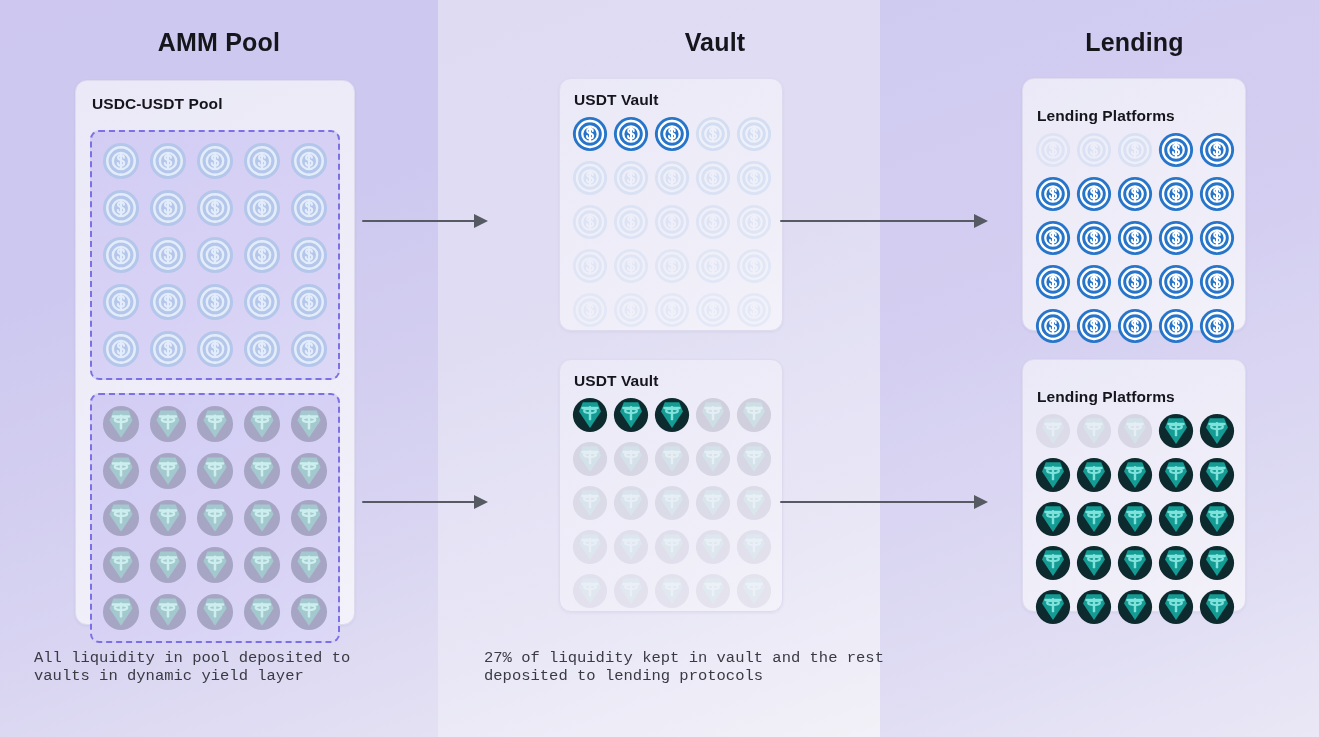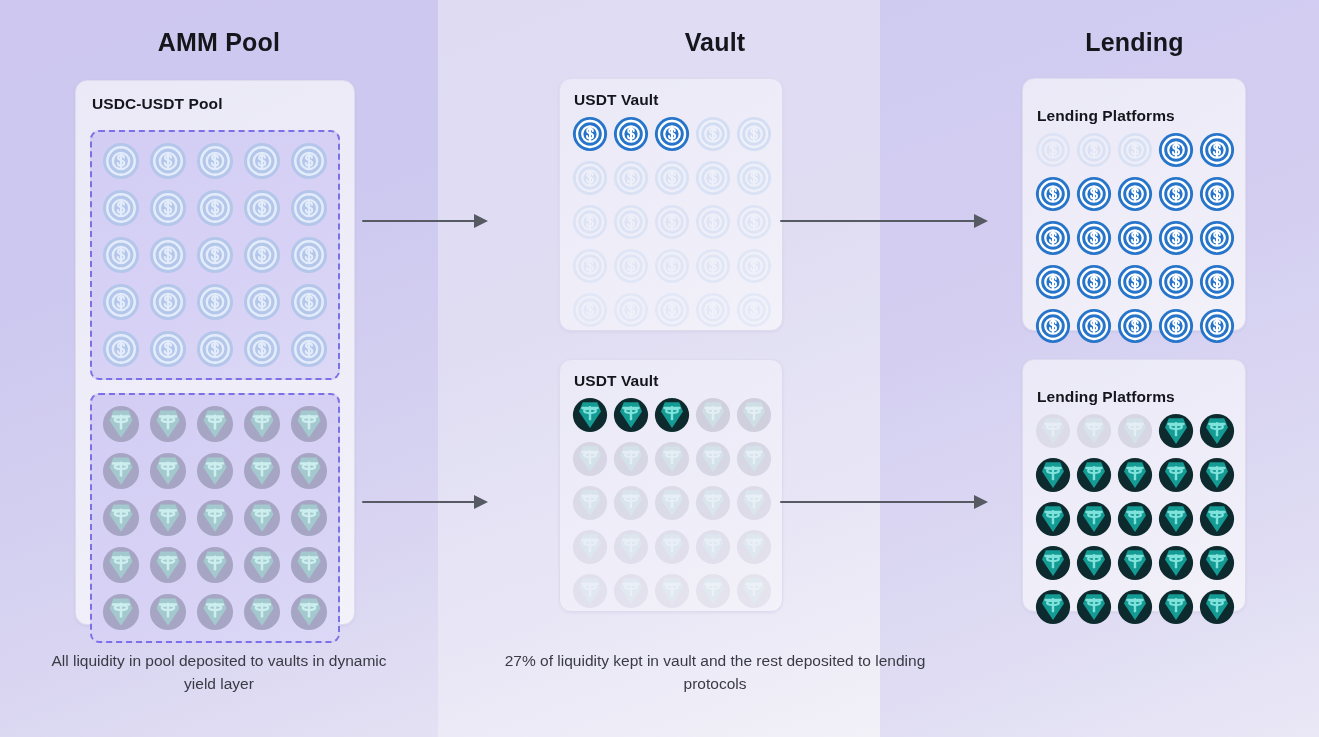--- a/index.html
+++ b/index.html
@@ -78,23 +78,23 @@
     border-left:14px solid #555a63;
     margin-left:-1px;
   }
   .a1{left:362px;top:215px;width:126px;}
   .a2{left:362px;top:496px;width:126px;}
   .a3{left:780px;top:215px;width:208px;}
   .a4{left:780px;top:496px;width:208px;}
 
   
   .caption{
-    position:absolute;left:0;right:0;text-align:center;
-    font-size:15.5px;line-height:23px;color:#3a3a44;
-    padding:0 34px;box-sizing:border-box;
+    position:absolute;left:0;right:0;
+    font-size:15.5px;line-height:18px;color:#3a3a44;
+    padding:0 34px;box-sizing:border-box;font-family:Liberation Mono, monospace;
   }
   .cap1{top:649px;}
   .cap2{top:649px;}
   .cap3{top:649px;}
 </style>
 </head>
 <body>
 
 <div class="stage">
 

